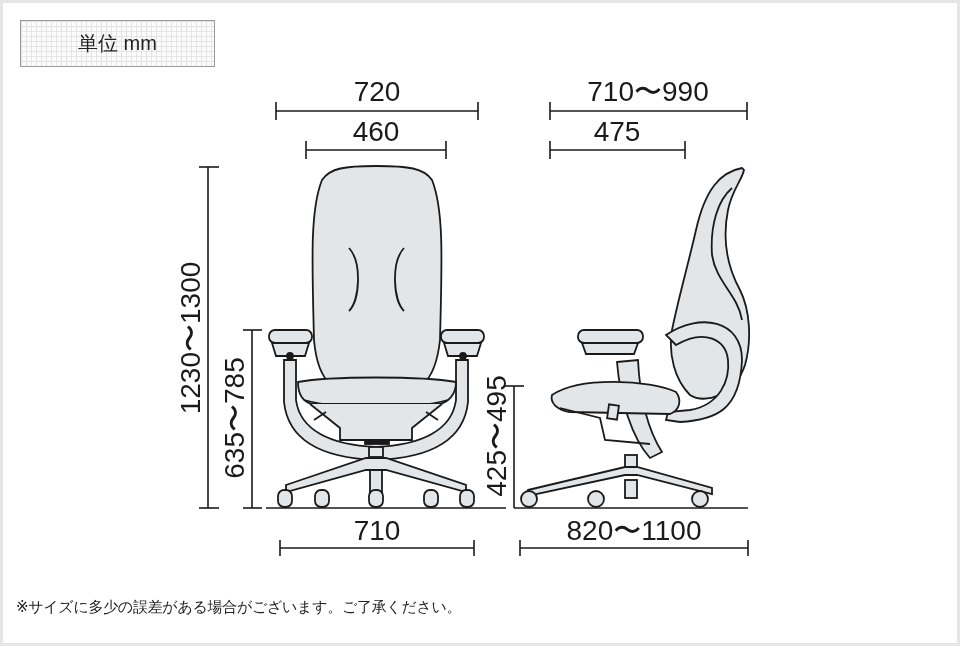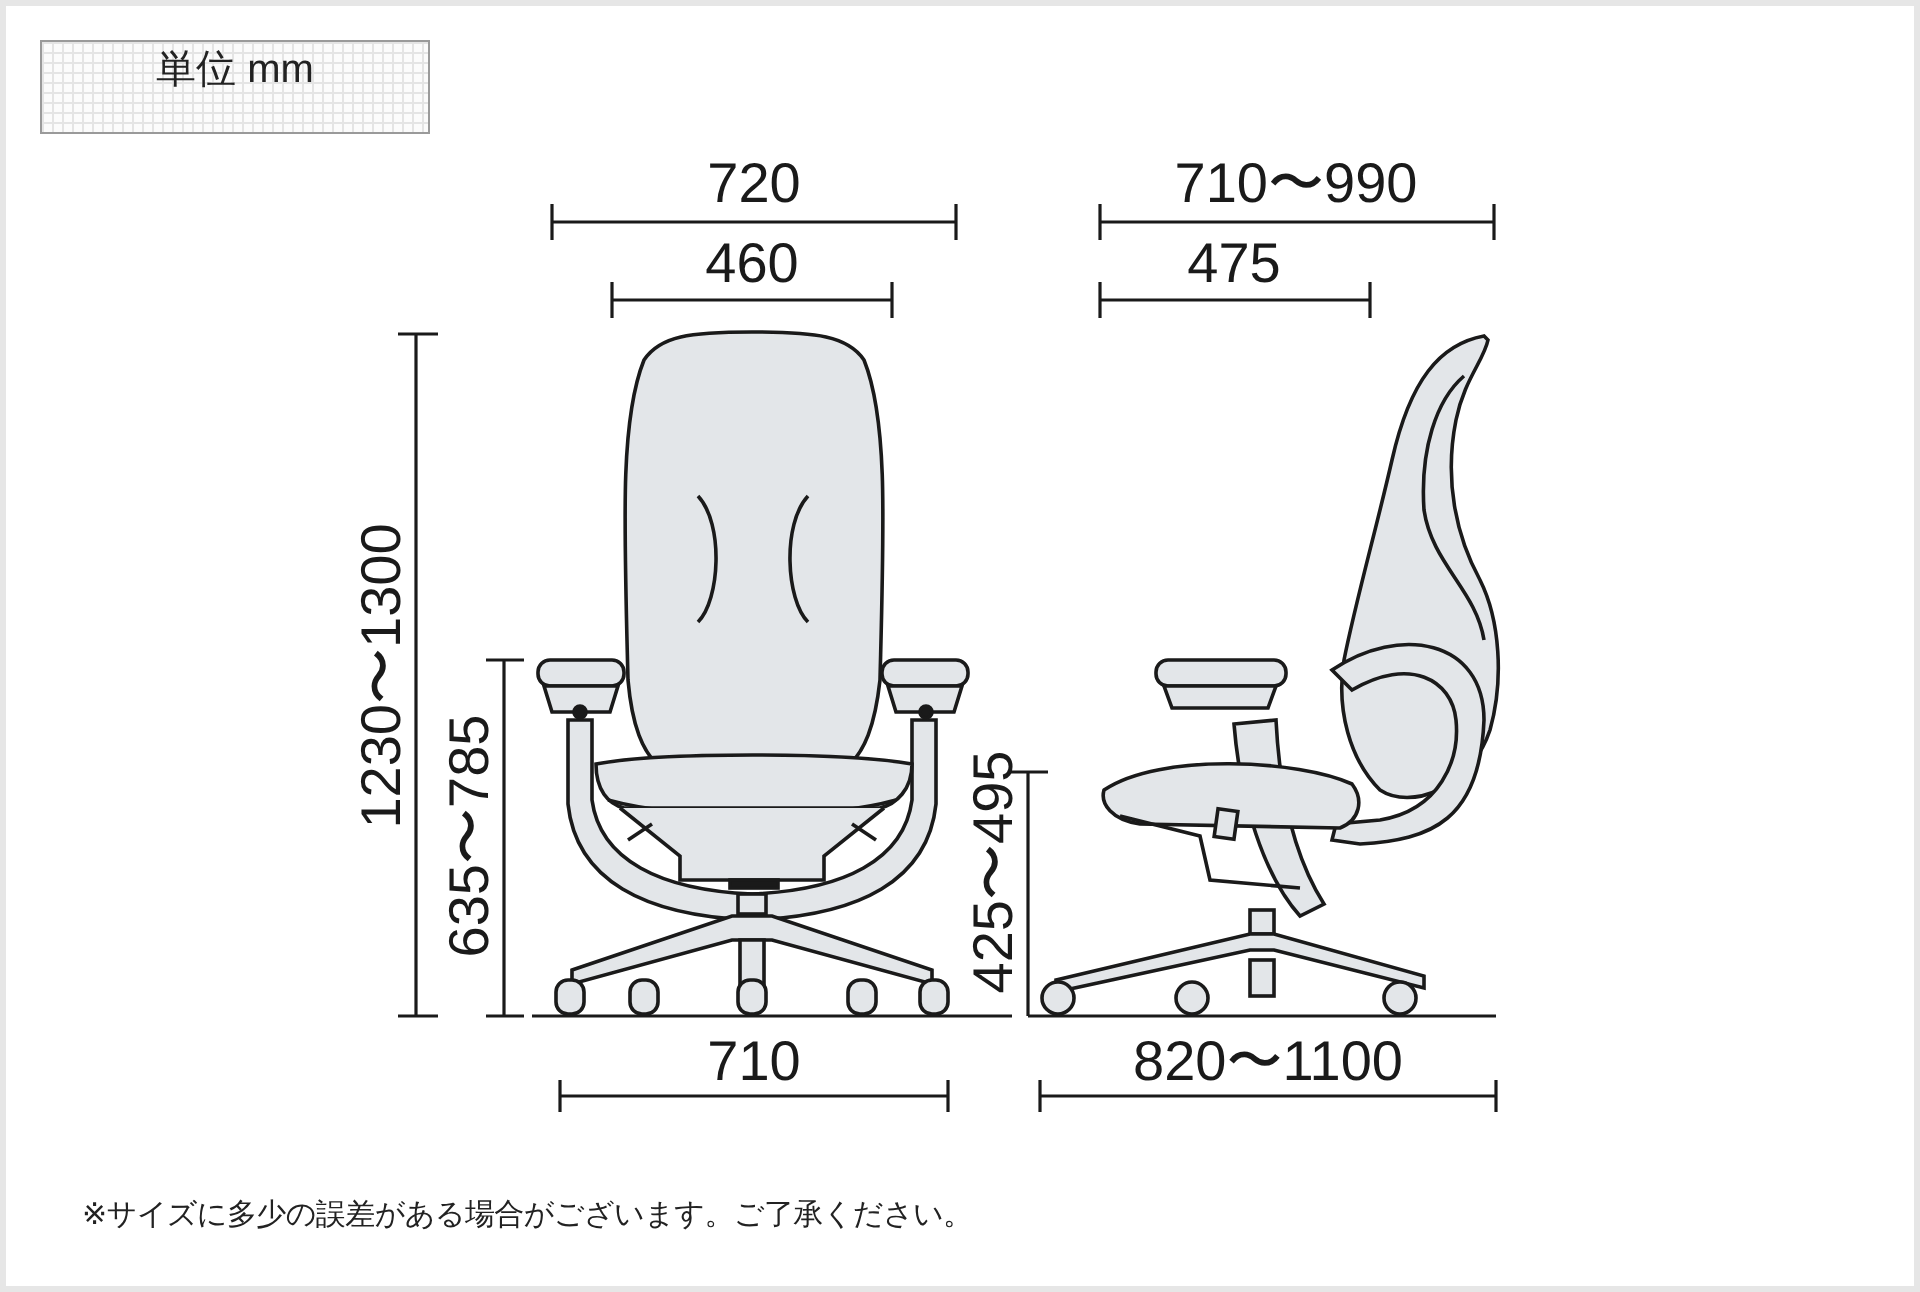--- a/index.html
+++ b/index.html
@@ -15,27 +15,27 @@
   }
   .unit-box {
     position: absolute; left: 20px; top: 20px; width: 195px; height: 47px;
     box-sizing: border-box;
     border: 1px solid #9a9a9a;
     background-color: #fbfbfb;
     background-image:
       linear-gradient(#e4e4e4 1px, transparent 1px),
       linear-gradient(90deg, #e4e4e4 1px, transparent 1px);
     background-size: 5px 5px;
-    display: flex; align-items: flex-start; justify-content: center;
+    display: flex; align-items: center; justify-content: center;
     font-size: 20px; color: #222;
   }
   .note {
     position: absolute; left: 16px; top: 598px;
     font-family: "DejaVu Sans", sans-serif;
-    font-size: 15px; color: #222; letter-spacing: -0.3px; margin-left: 25px;
+    font-size: 15px; color: #222; letter-spacing: -0.3px;
   }
   svg.drawing { position: absolute; left: 0; top: 0; }
   .dim-text { font-family: "Liberation Sans", sans-serif; font-size: 28px; fill: #1a1a1a; }
 </style>
 </head>
 <body>
 
 <div class="panel"></div>
 
 <div class="unit-box">

